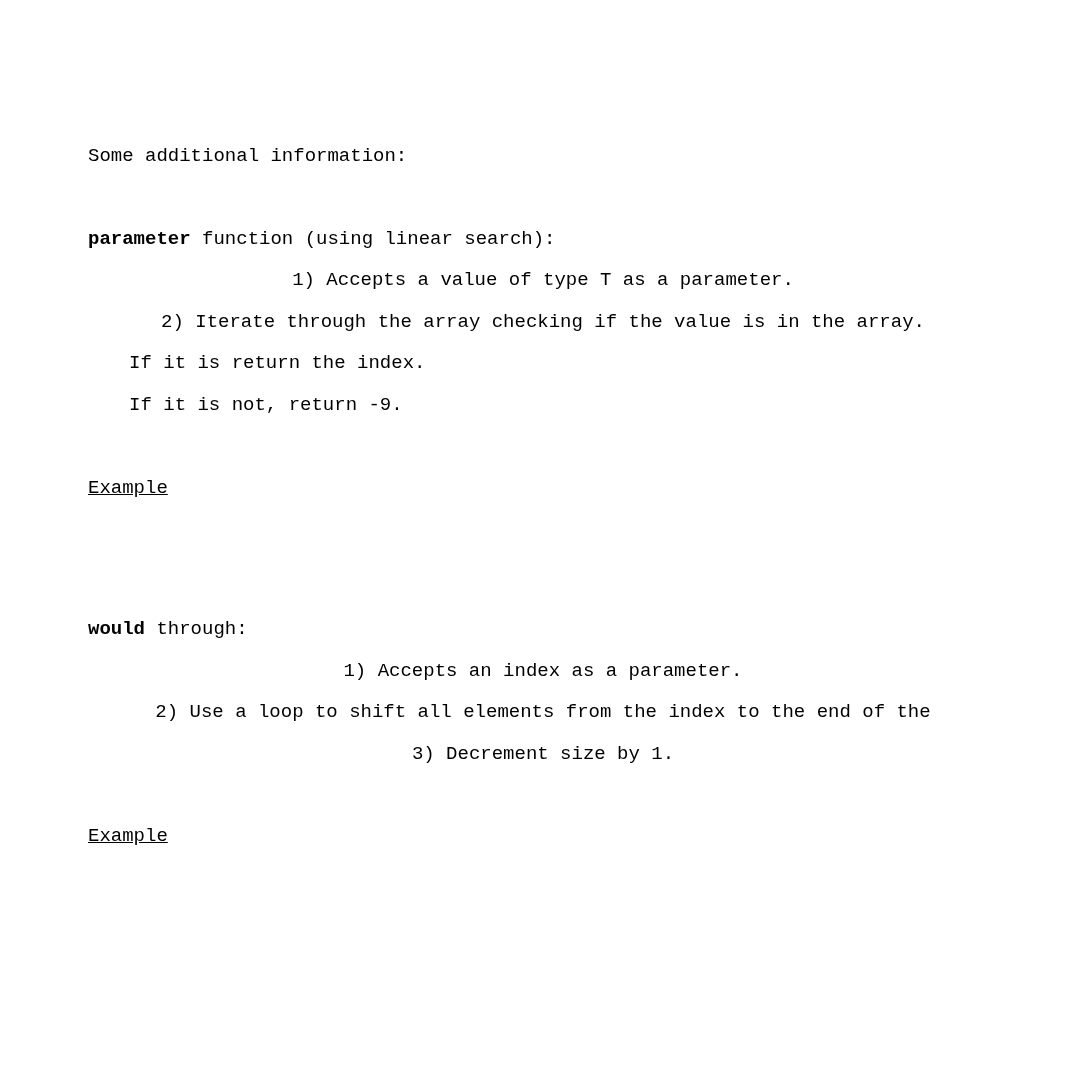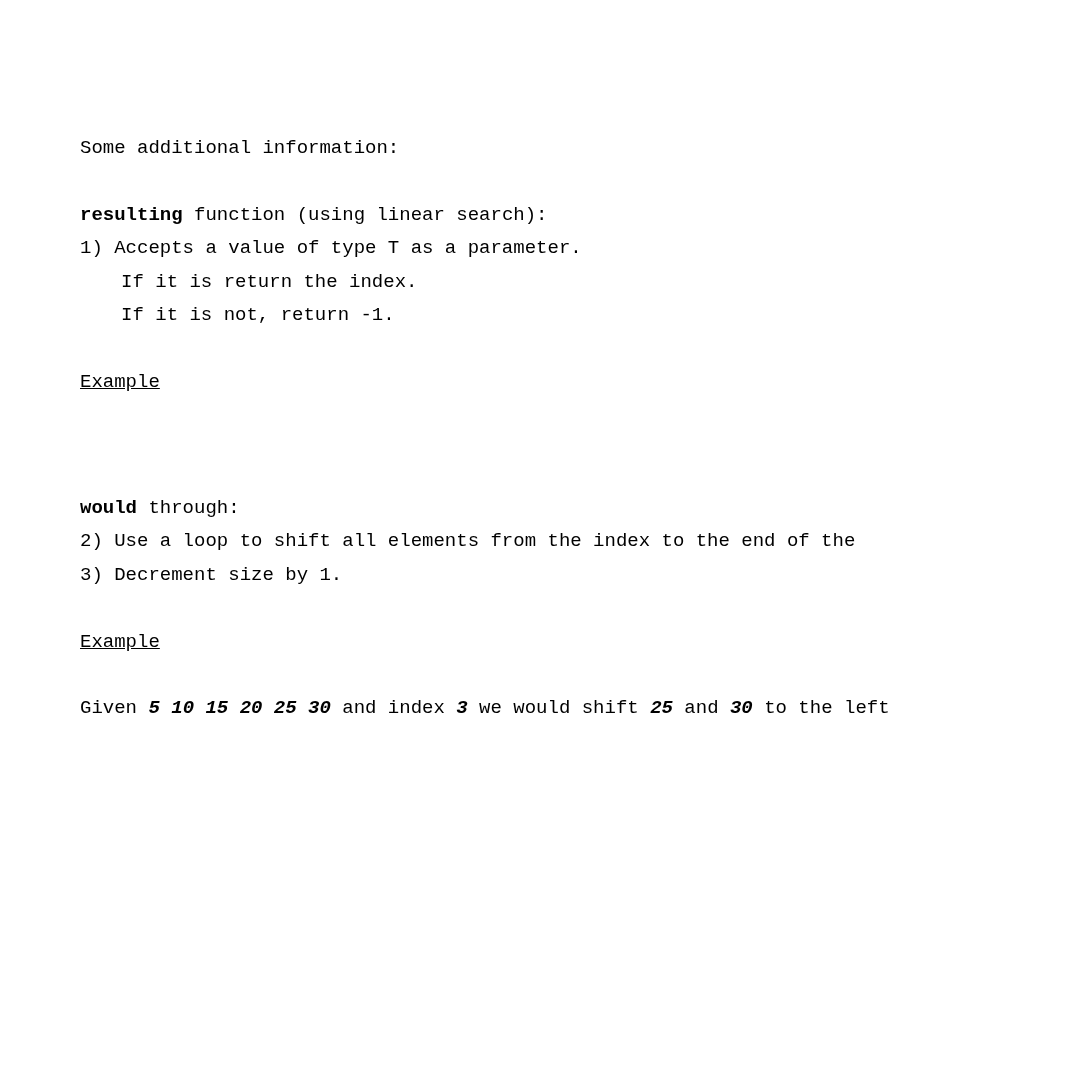--- a/index.html
+++ b/index.html
@@ -12,57 +12,58 @@
     color: #000000;
   }
   .page {
     width: 1086px;
     box-sizing: border-box;
     padding: 130px 76px 200px 76px;
   }
   .bold { font-weight: bold; }
   .bold-italic { font-weight: bold; font-style: italic; }
   .underline { text-decoration: underline; text-align: right; }
-  .para { margin: 4px; white-space: pre-wrap; }
+  .para { margin: 12px; white-space: pre-wrap; }
   .blank { height: 1.55em; }
-  .indent { padding-left: 3.6ch; text-indent: -3.6ch; }
+  .indent { padding-left: 3.6ch; text-indent: -3.6ch; text-align: center; }
   .indent-line { padding-left: 3.6ch; }
 </style>
 </head>
 <body>
 
 <div class="page">
 
   <p class="para">Some additional information:</p>
 
   <div class="blank"></div>
 
-  <p class="para"><span class="bold">resulting</span><span> function (using linear search):</span></p>
+  <p class="para"><span class="bold">parameter</span><span> function (using linear search):</span></p>
 
   <p class="para indent">1) Accepts a value of type T as a parameter.</p>
+  <p class="para indent">2) Iterate through the array checking if the value is in the array.</p>
   <p class="para indent-line">If it is return the index.</p>
-  <p class="para indent-line">If it is not, return -1.</p>
+  <p class="para indent-line">If it is not, return -9.</p>
 
   <div class="blank"></div>
 
   <p class="para"><span class="underline">Example</span></p>
 
   <div class="blank"></div>
 
 
   <div class="blank"></div>
   <div class="blank"></div>
 
   <p class="para"><span class="bold">would</span><span> through:</span></p>
 
+  <p class="para indent">1) Accepts an index as a parameter.</p>
   <p class="para indent">2) Use a loop to shift all elements from the index to the end of the</p>
   <p class="para indent">3) Decrement size by 1.</p>
 
   <div class="blank"></div>
 
   <p class="para"><span class="underline">Example</span></p>
 
   <div class="blank"></div>
 
-  <p class="para"><span>Given </span><span class="bold-italic">5 10 15 20 25 30</span><span> and index </span><span class="bold-italic">3</span><span> we would shift </span><span class="bold-italic">25</span><span> and </span><span class="bold-italic">30</span><span> to the left</span></p>
 
 
 </div>
 
 </body></html>

